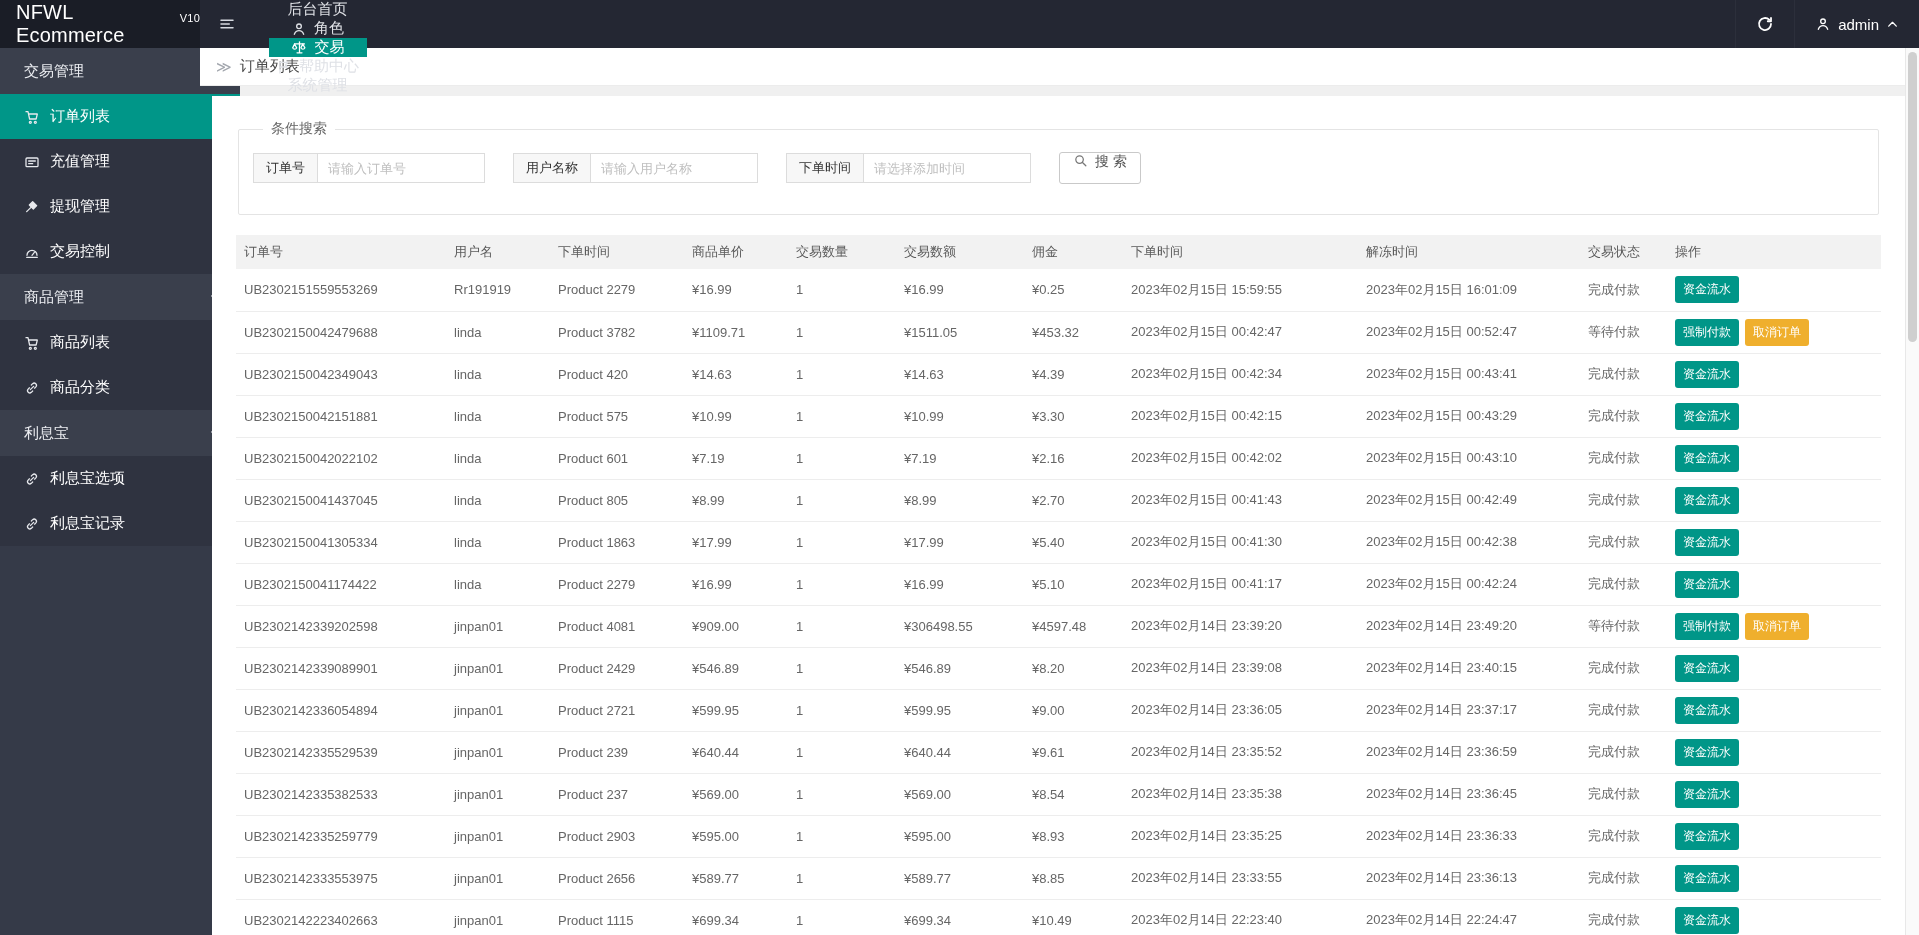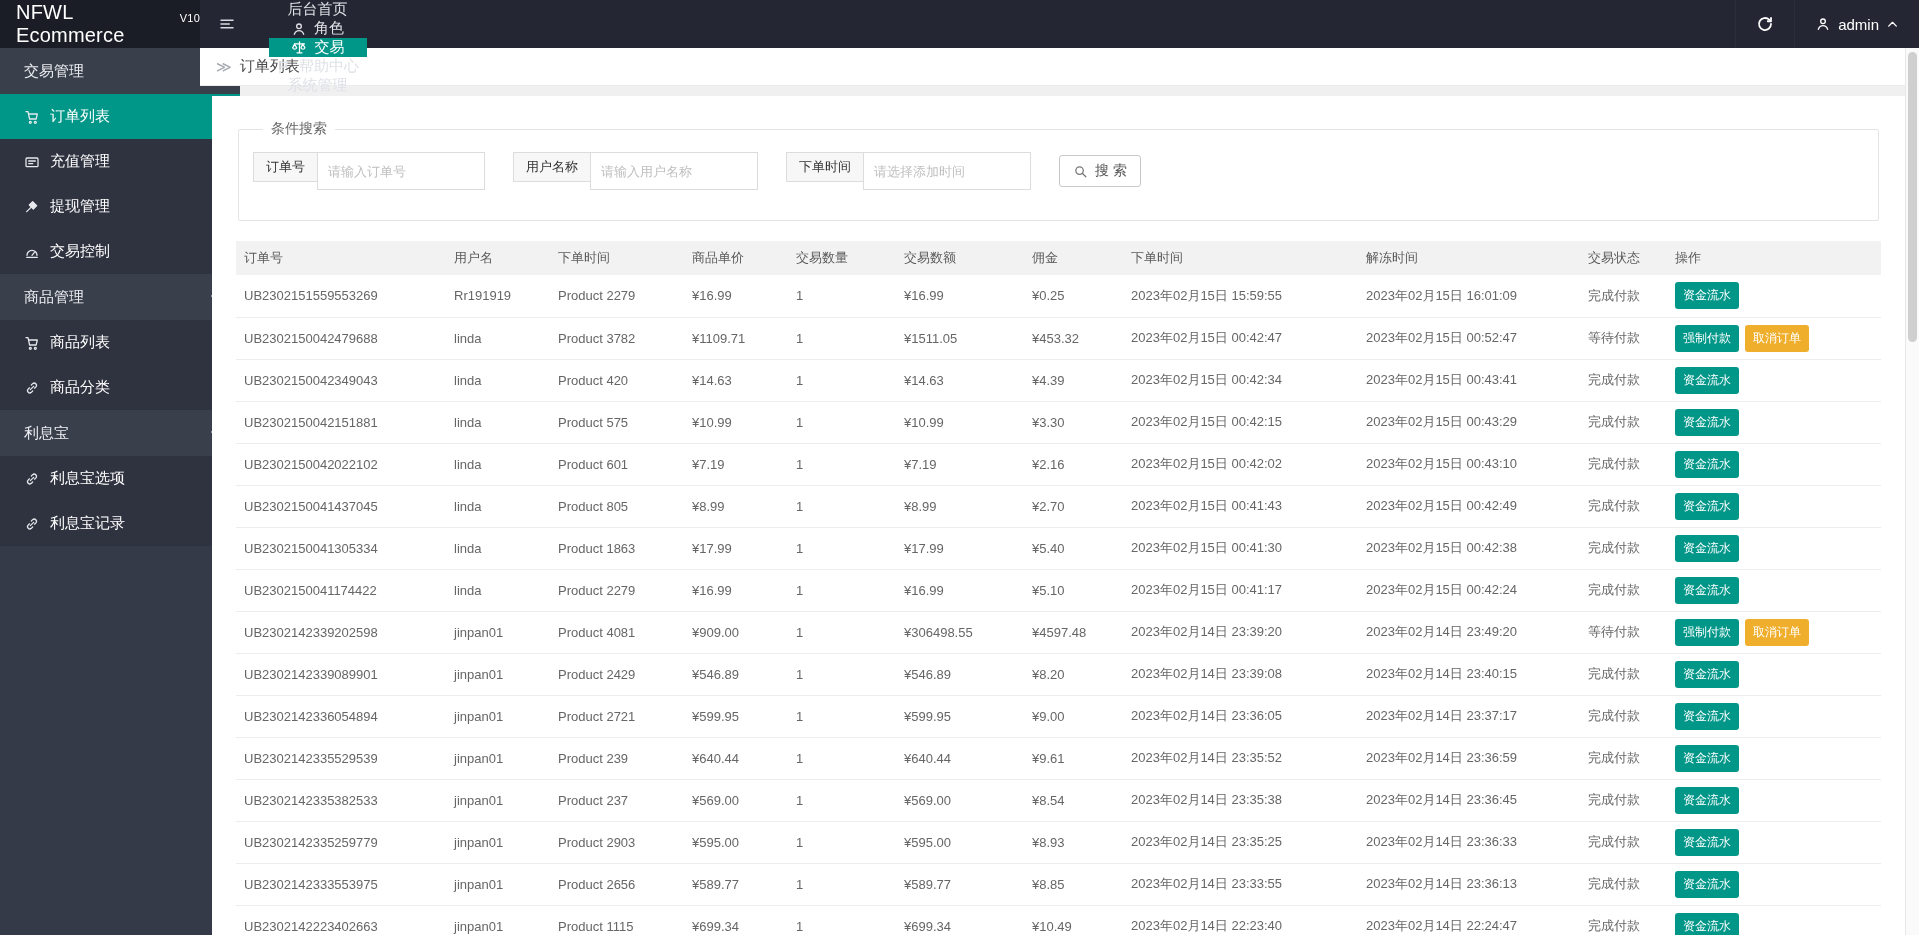--- a/index.html
+++ b/index.html
@@ -55,25 +55,25 @@
     padding:18px 24px; overflow:hidden; }
 
   
   fieldset.filter { border:1px solid #e4e4e4; border-radius:2px;
     margin:6px 2px 12px; padding:14px 14px 30px; }
   fieldset.filter legend { font-size:14px; color:#666; padding:0 8px; margin-left:10px; }
   .filter-row { display:flex; align-items:center; }
   .igroup { display:flex; margin-right:28px; }
   .ilabel { height:30px; line-height:28px; padding:0 12px; background:#f7f7f7;
     border:1px solid #dcdcdc; font-size:13px; color:#333; white-space:nowrap; }
-  .igroup input { width:168px; height:38px; border:1px solid #dcdcdc; margin-left:-1px;
+  .igroup input { width:168px; height:30px; border:1px solid #dcdcdc; margin-left:-1px;
     padding:0 10px; font-size:13px; color:#333; outline:none;
     font-family:inherit; background:#fff; }
   .igroup input::placeholder { color:#bfbfbf; }
-  .search-btn { display:flex; align-items:center; gap:7px; height:32px; padding:0 13px;
+  .search-btn { display:flex; gap:7px; height:32px; padding:0 13px;
     background:#fff; border:1px solid #c9c9c9; border-radius:3px; font-size:14px;
     color:#555; cursor:pointer; font-family:inherit; }
   .search-btn .svgi { color:#777; }
 
   
   table.orders { width:100%; border-collapse:collapse; table-layout:fixed;
     margin-top:20px; font-size:13px; }
   table.orders th { background:#f2f2f2; font-weight:400; color:#5a5a5a;
     text-align:left; height:34px; padding:0 8px; white-space:nowrap; overflow:hidden; }
   table.orders td { height:42px; padding:0 8px; color:#666;

